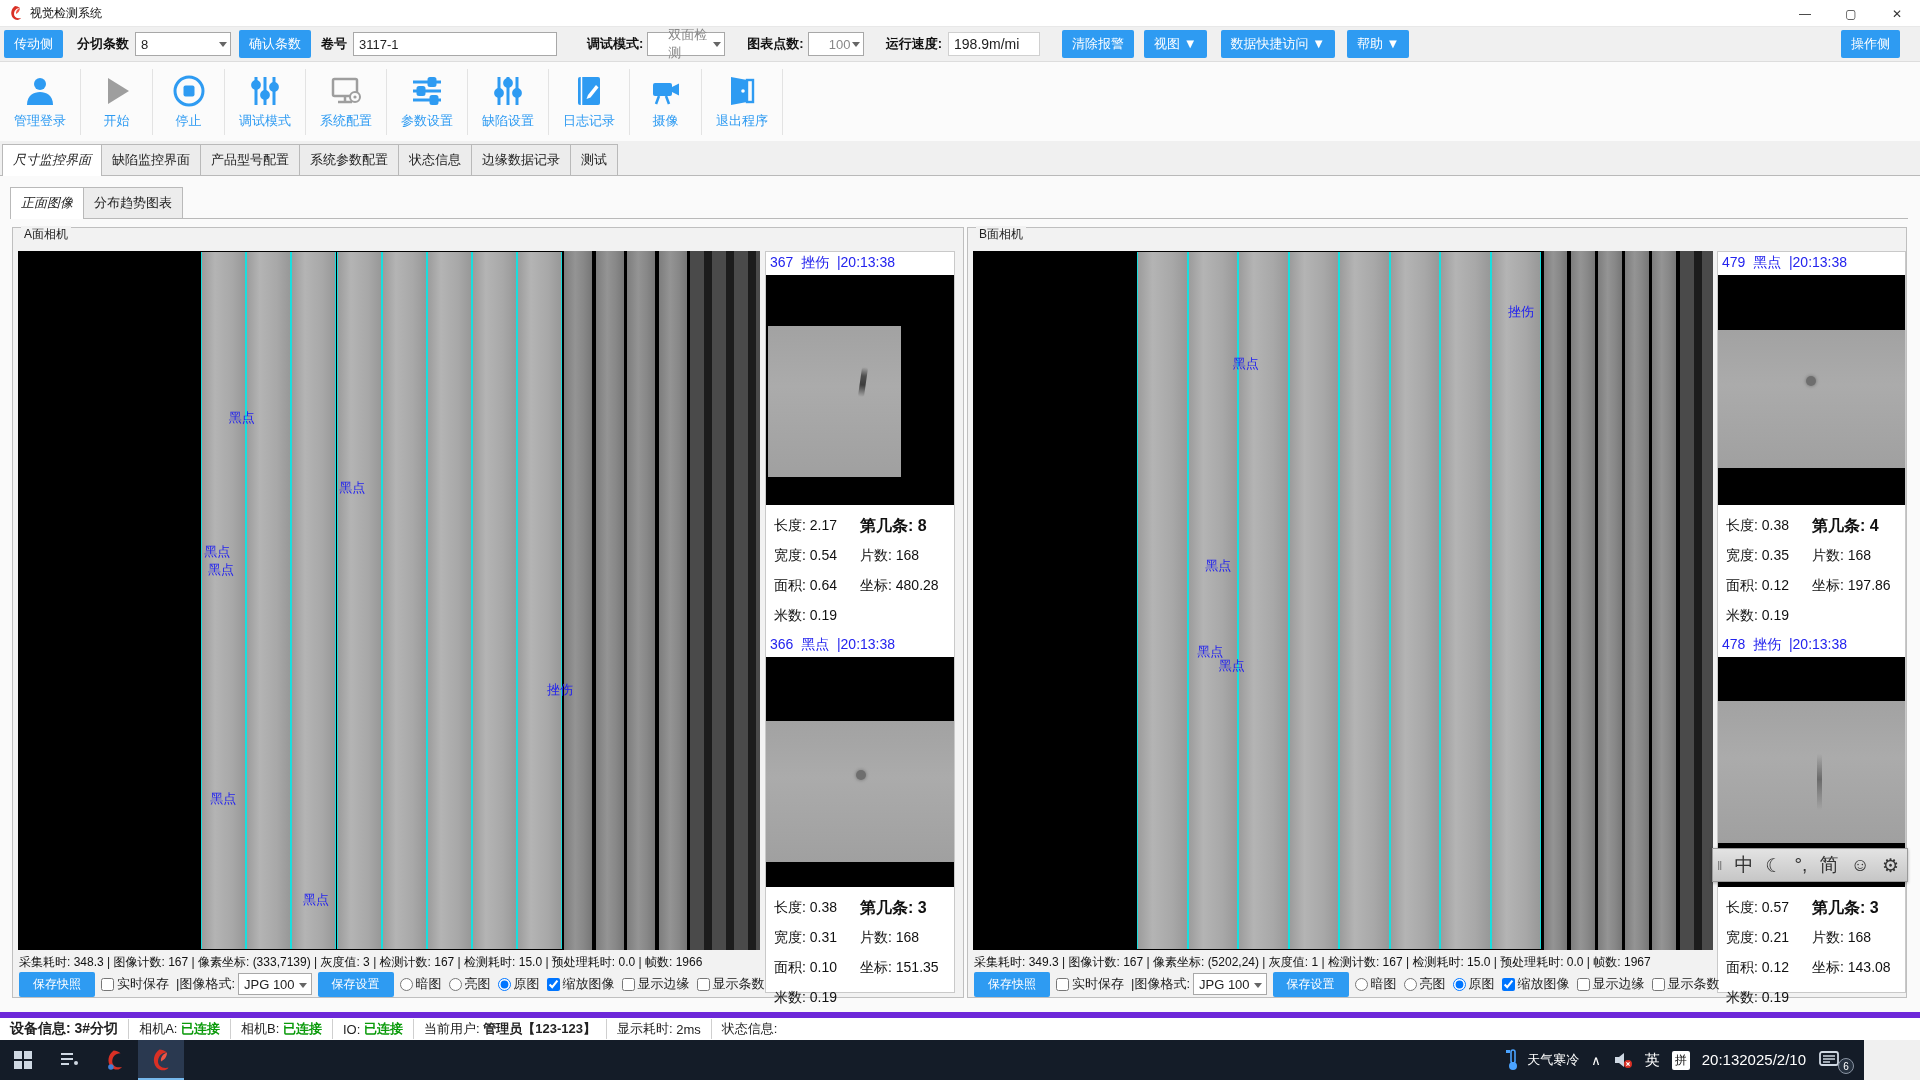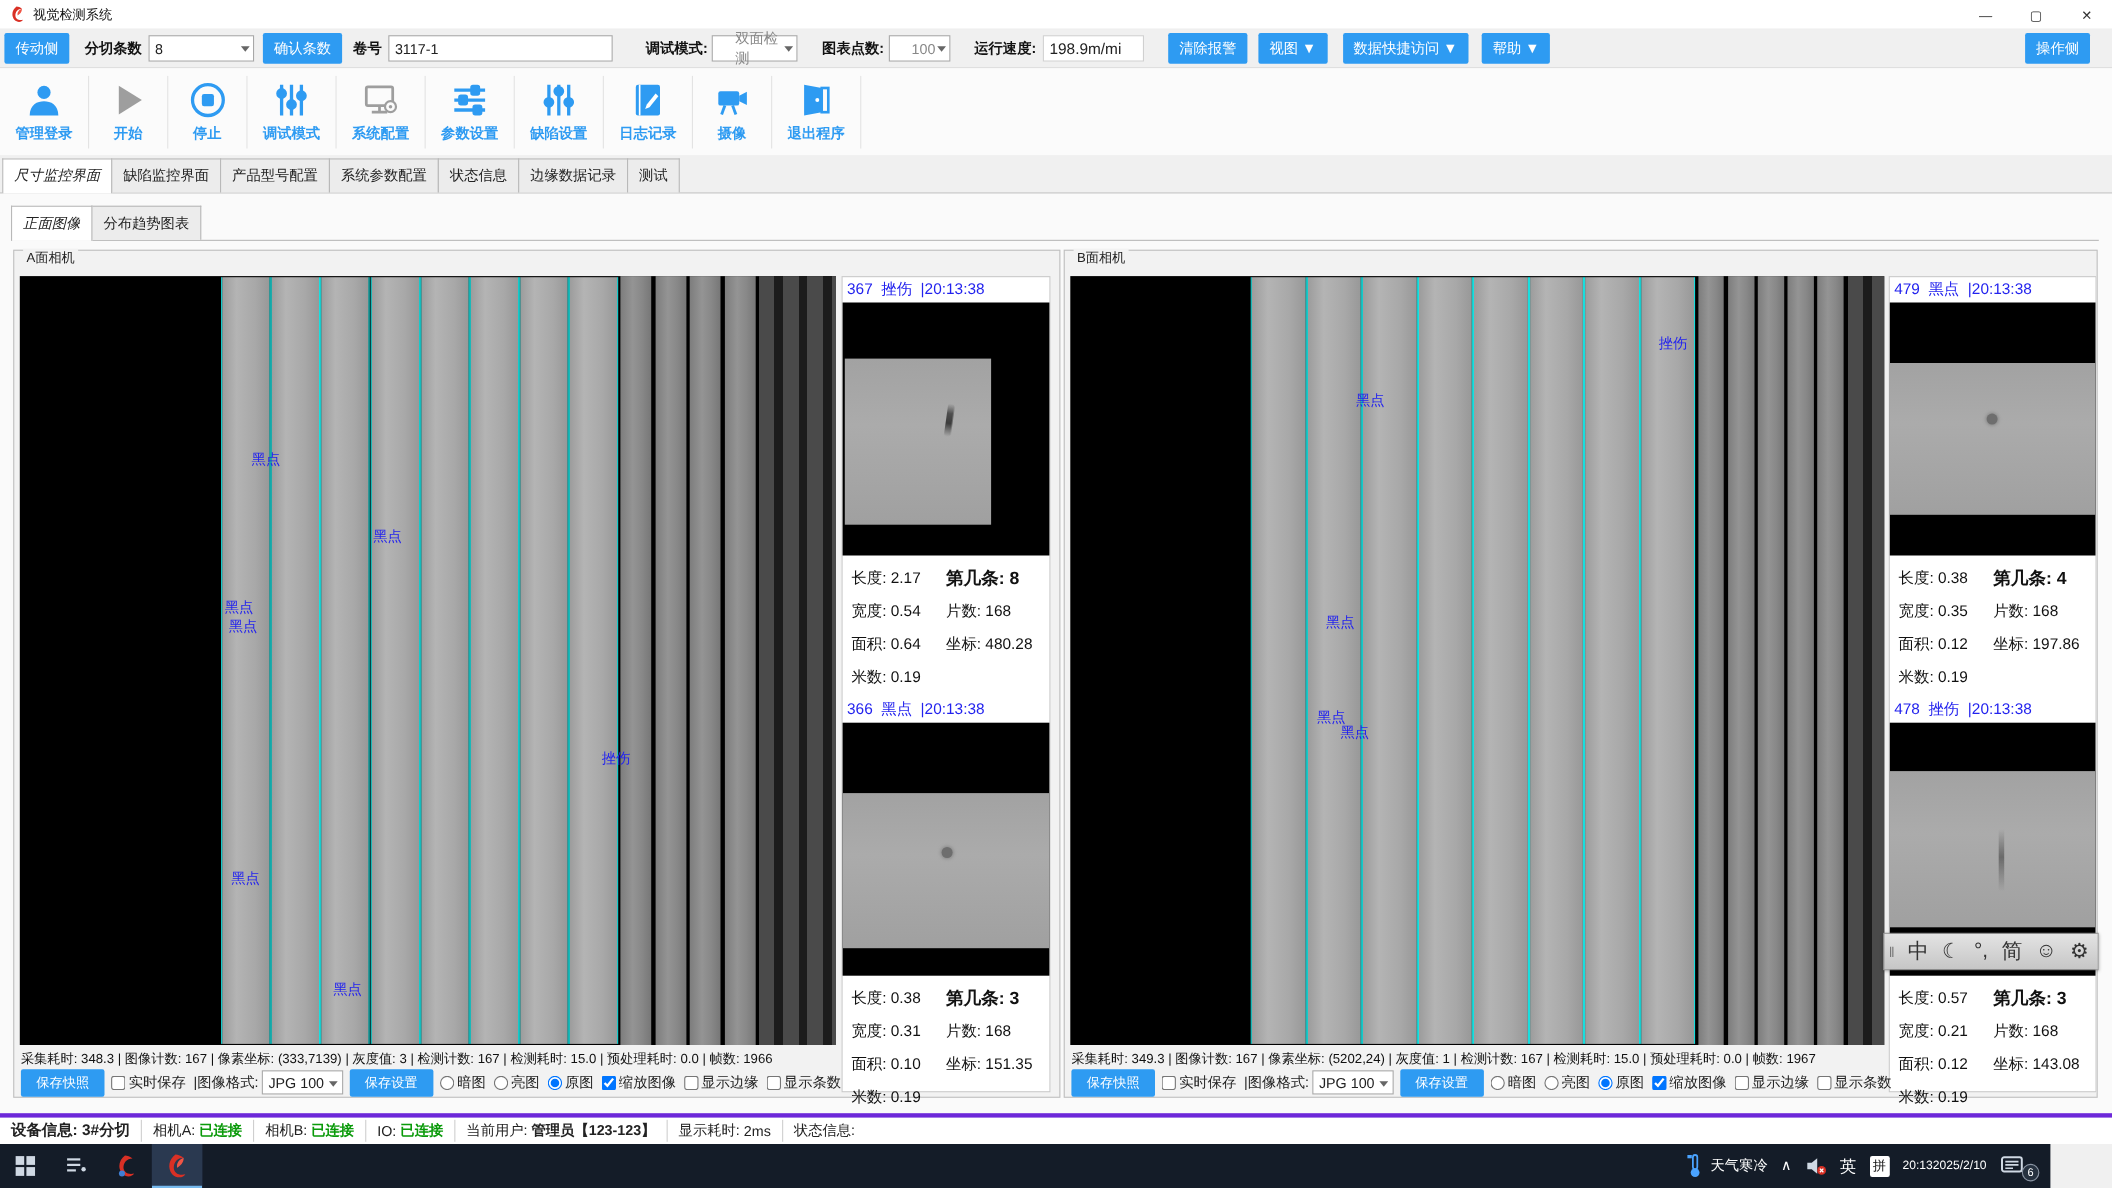--- a/index.html
+++ b/index.html
@@ -18,21 +18,21 @@
   .toolbar { position:absolute; top:27px; left:0; width:1920px; height:35px; background:#f0f0f0; display:flex; align-items:center; border-bottom:1px solid #ddd; }
   .btn-blue { background:#2e9bf2; color:#fff; border:none; font-size:13px; padding:5px 10px; border-radius:2px; white-space:nowrap; cursor:pointer; font-family:inherit; }
   .tb-label { font-weight:bold; font-size:13px; color:#111; white-space:nowrap; }
   .tb-input, .tb-select { background:#fff; border:1px solid #a8a8a8; height:24px; font-size:13px; padding:0 5px; display:flex; align-items:center; position:relative; }
   .tb-select .arr { position:absolute; right:3px; top:9px; width:0; height:0; border-left:4px solid transparent; border-right:4px solid transparent; border-top:5px solid #666; }
   .grayval { color:#888;padding-left:20px; }
   .spacer { flex:1; }
 
   
   .iconbar { position:absolute; top:62px; left:0; width:1920px; height:79px; background:#fbfbfb; display:flex; align-items:center; }
-  .ib-item { display:flex; flex-direction:column; align-items:center; justify-content:center; padding:0 14px; height:66px; border-right:1px solid #e3e3e3; min-width:72px; cursor:pointer;font-weight:bold; }
+  .ib-item { display:flex; flex-direction:column; align-items:center; justify-content:center; padding:0 14px; height:66px; border-right:1px solid #e3e3e3; min-width:72px; cursor:pointer; }
   .ib-item svg { width:36px; height:36px; }
   .ib-label { color:#2e9bf2; font-size:13px; margin-top:3px; white-space:nowrap; }
 
   
   .tabs1 { position:absolute; top:147px; left:0; width:1920px; height:29px; display:flex; align-items:flex-end; border-bottom:1px solid #b9b9b9; background:#f0f0f0; padding-left:2px;}
   .tab { padding:6px 10px; font-size:13px; border:1px solid #b9b9b9; border-bottom:none; background:#ececec; margin-right:-1px; cursor:pointer; color:#222; }
   .tab.active { background:#fff; position:relative; top:1px; padding-bottom:7px;font-style:italic; }
   .content-bg { position:absolute; top:176px; left:0; width:1920px; height:836px; background:#fafafa; }
   .tabs2 { position:absolute; top:190px; left:10px; height:29px; display:flex; align-items:flex-end; border-bottom:1px solid #b9b9b9; width:1898px; }
 
@@ -71,33 +71,33 @@
   
   .stats-line { position:absolute; left:6px; top:726px; font-size:12px; color:#111; white-space:nowrap; }
   .controls-row { position:absolute; left:6px; top:744px; height:24px; display:flex; align-items:center; font-size:13px; white-space:nowrap; }
   .controls-row .btn-blue { font-size:12px; padding:4px 14px; margin-right:6px; }
   .controls-row label { display:flex; align-items:center; margin-right:7px; }
   .controls-row input { margin-right:3px; }
   .fmt-select { background:#fff; border:1px solid #a8a8a8; height:22px; padding:0 16px 0 5px; display:flex; align-items:center; position:relative; margin:0 6px 0 3px; }
   .fmt-select .arr { position:absolute; right:4px; top:9px; width:0; height:0; border-left:4px solid transparent; border-right:4px solid transparent; border-top:5px solid #666; }
 
   
-  .statusbar { position:absolute; top:1012px; left:0; width:1920px; height:28px; background:#fff; border-top:4px solid #6d28d9; display:flex; align-items:center; font-size:13px; }
+  .statusbar { position:absolute; top:1012px; left:0; width:1920px; height:28px; background:#fff; border-top:6px solid #6d28d9; display:flex; align-items:center; font-size:13px; }
   .sb-seg { padding:0 10px; border-right:1px solid #cfcfcf; height:20px; display:flex; align-items:center; white-space:nowrap; }
   .sb-bold { font-weight:bold; font-size:13px; }
   .green { color:#0a9a0a; font-weight:bold; }
 
   
   .taskbar { position:absolute; top:1040px; left:0; width:1864px; height:40px; background:#141c28; display:flex; align-items:center; color:#fff; }
   .tk-icon { width:46px; height:40px; display:flex; align-items:center; justify-content:center; }
   .tk-active { background:#2a3950; box-shadow:inset 0 -2px 0 #76b9ed; }
   .tray { position:absolute; right:0; top:0; height:40px; display:flex; align-items:center; }
   .tray > div { margin-right:12px; display:flex; align-items:center; }
   .tray-text { font-size:13px; color:#fff; }
-  .clock { text-align:right; font-size:11px; line-height:14px; margin-right:10px; }
+  .clock { text-align:right; font-size:15px; line-height:14px; margin-right:10px; }
   .imebox { background:#fff; color:#111; font-size:12px; padding:1px 3px; border-radius:2px; }
   .noti { position:relative; width:34px; }
   .noti .badge { position:absolute; right:-2px; bottom:-4px; background:#26313f; border:1px solid #8a94a3; color:#fff; width:16px; height:16px; border-radius:50%; font-size:10px; display:flex; align-items:center; justify-content:center; }
 
   
   .ime-bar { position:absolute; left:1712px; top:848px; width:196px; height:34px; background:linear-gradient(180deg,#e3e3e3,#c6c6c6); border:1px solid #9a9a9a; display:flex; align-items:center; justify-content:space-between; padding:0 8px 0 4px; color:#333; font-size:19px; box-shadow:0 1px 3px rgba(0,0,0,.3); }
   .ime-bar span { cursor:pointer; }
   .ime-grip { font-size:13px; color:#777; }
 </style>
 </head>

